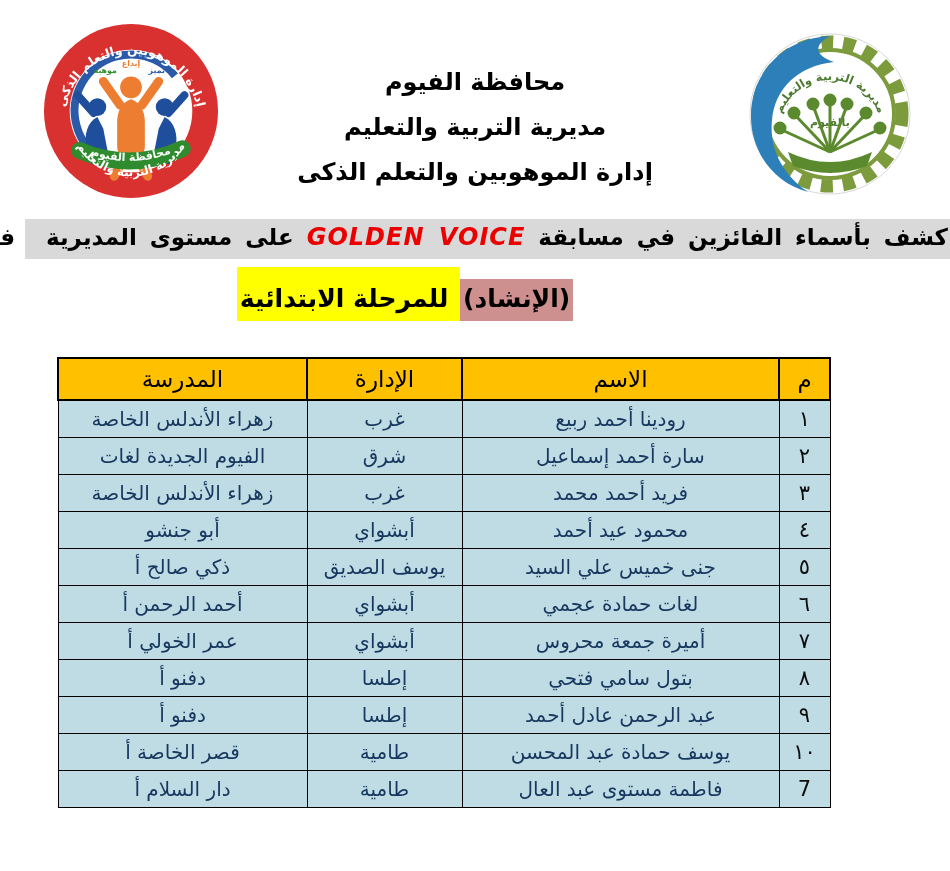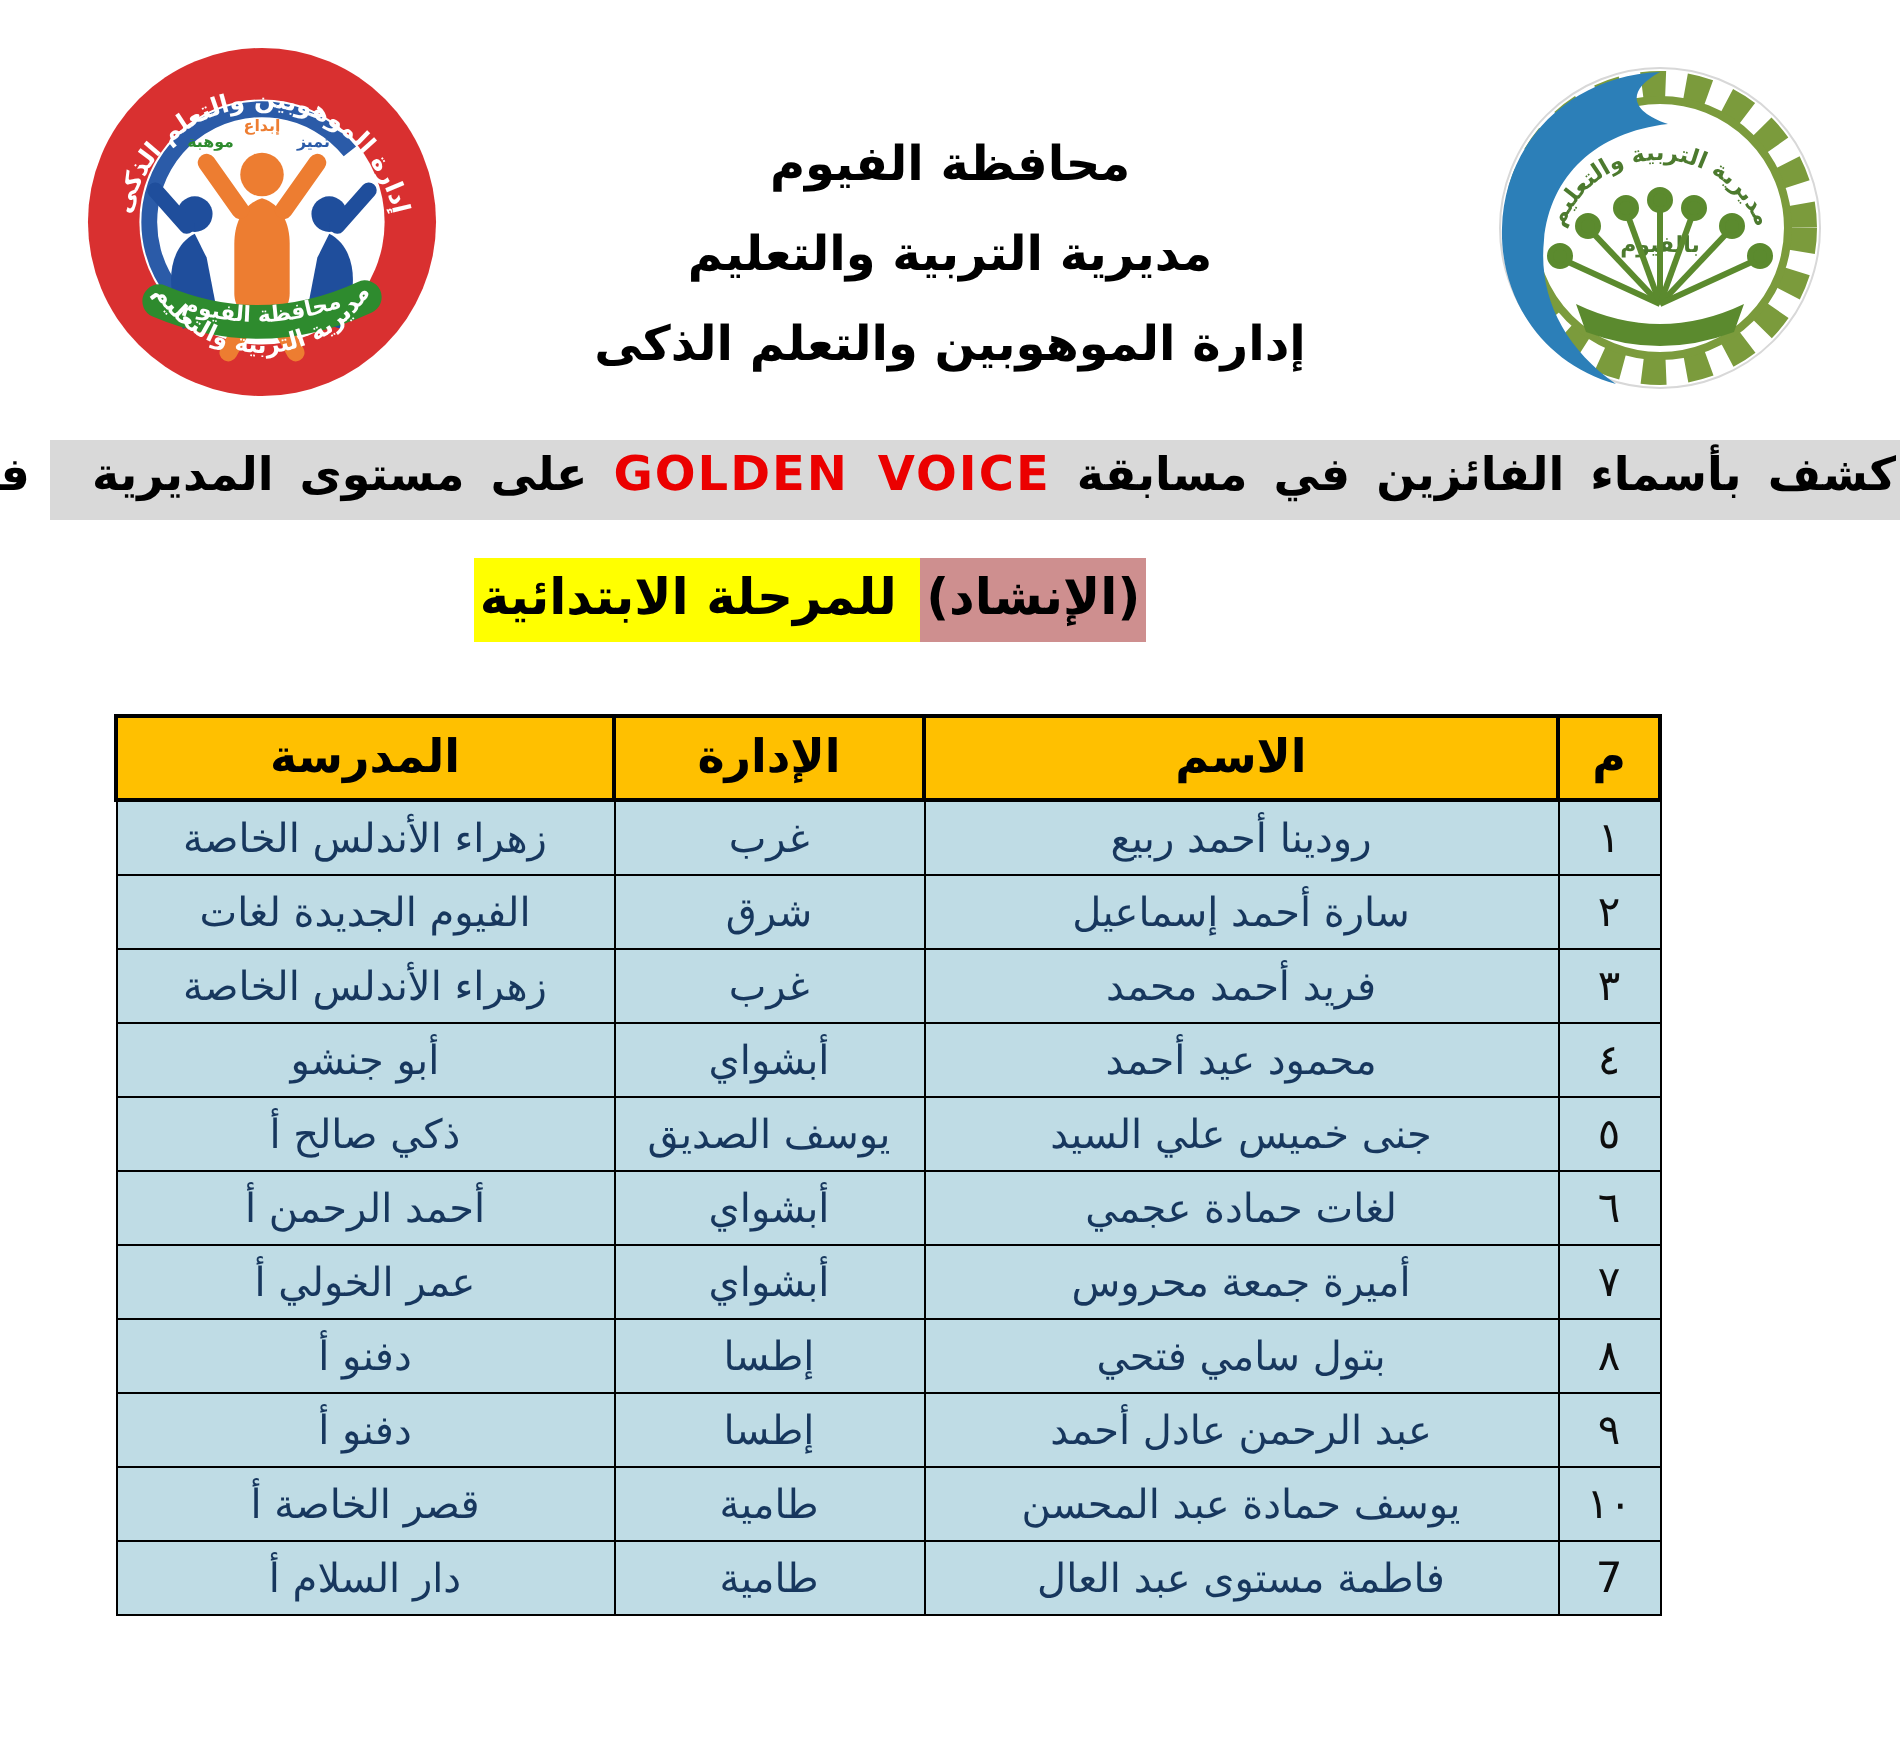--- a/index.html
+++ b/index.html
@@ -17,36 +17,36 @@
     font-weight:bold; color:#000;
   }
   .header-line { font-size:24px; line-height:45px; }
   
   .title-row {
     position:absolute; top:223px; right:0; left:4px;
     text-align:right; white-space:nowrap;
     font-size:23px; font-weight:bold; color:#000; word-spacing:5px;
   }
   .title-highlight { background:var(--gray-hl,#D9D9D9); padding:5px 2px 9px 8px; }
-  .title-competition { color:var(--red,#EB0000); font-size:24px; letter-spacing:1px; }
+  .title-competition { color:var(--red,#EB0000); font-size:24px; letter-spacing:1px;font-style:italic; }
   .title-trailing { padding-right:10px; }
   
   .subtitle-row {
     position:absolute; top:284px; left:235px; width:340px; text-align:center;
     font-size:25px; font-weight:bold; color:#000; white-space:nowrap;
   }
   .subtitle-category { background:var(--pink,#CE8F8F); padding:5px 3px 8px 3px; }
-  .subtitle-stage    { background:var(--yellow,#FFFF00); padding:5px 3px 8px 3px; }
+  .subtitle-stage    { background:var(--yellow,#FFFF00); padding:17px 3px 8px 3px; }
   
   .winners-table {
     position:absolute; top:357px; left:57px; width:772px;
     border-collapse:collapse; table-layout:fixed; direction:rtl;
   }
   .winners-table th {
-    background:var(--hdr-bg,#FFC000); color:#000; font-weight:bold; font-size:23px;
+    background:var(--hdr-bg,#FFC000); color:#000; font-weight:normal; font-size:23px;
     height:42px; border:2px solid #000; text-align:center;
   }
   .winners-table td {
     background:var(--row-bg,#BFDCE5); color:var(--cell-color,#17375E);
     font-weight:normal; font-size:20px; height:37px;
     border:1.5px solid #000; text-align:center; overflow:hidden; white-space:nowrap;
   }
   .winners-table td.cell-num { color:#0d0d0d; font-size:21px; }
   col.c-num    { width:51px; }
   col.c-name   { width:317px; }

